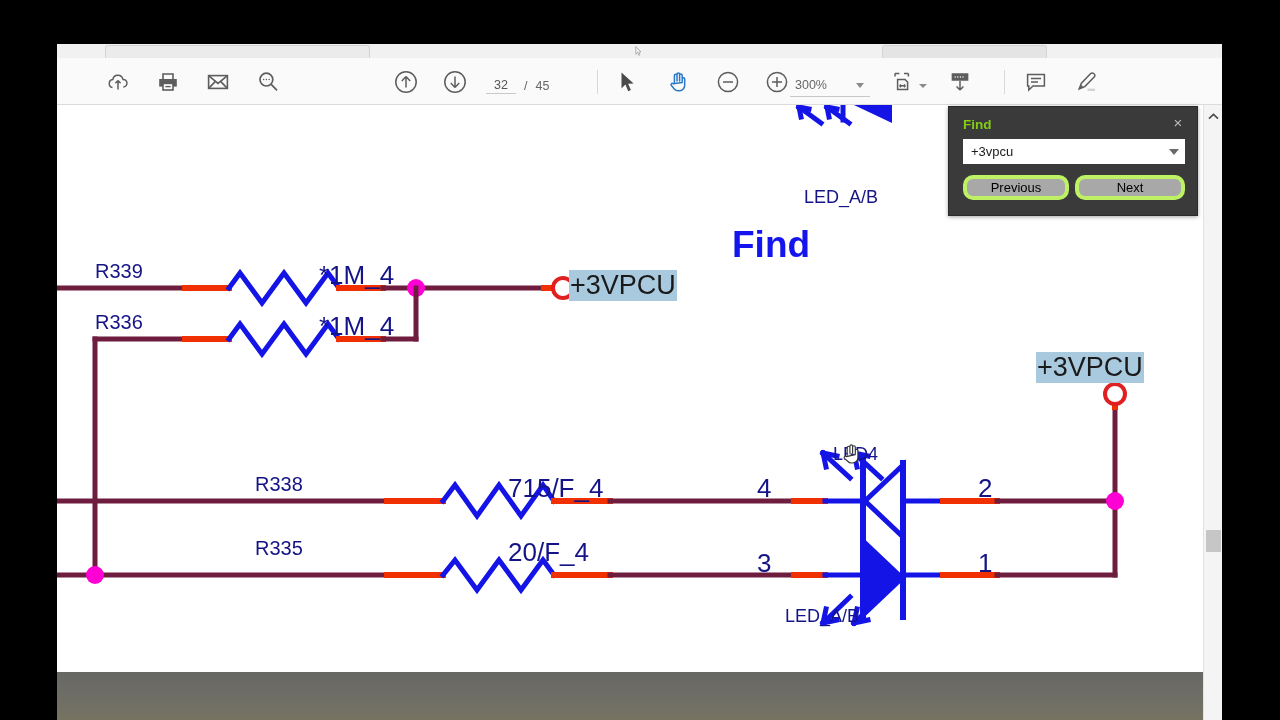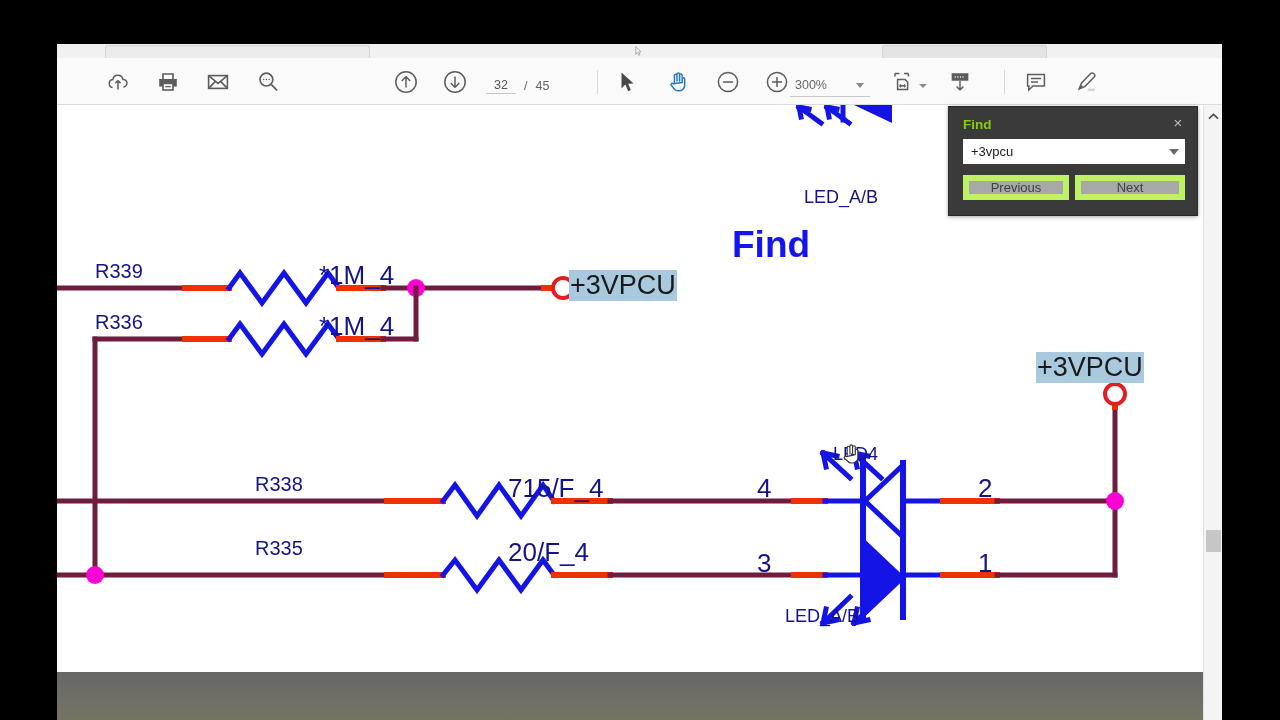--- a/index.html
+++ b/index.html
@@ -80,23 +80,23 @@
   
   .find { position:absolute; left:948px; top:62px; width:250px; height:110px; background:#3a3a3a;
           border:1px solid #2a2a2a; z-index:35; box-shadow:0 1px 4px rgba(0,0,0,.35); }
   .find-title { position:absolute; left:14px; top:10px; font-size:13.5px; font-weight:bold; color:#84cc16; }
   .find-close { position:absolute; right:10px; top:7px; width:18px; height:18px; color:#bdbdbd;
                 font-size:15px; line-height:18px; text-align:center; cursor:pointer; }
   .find-input { position:absolute; left:14px; top:32px; width:222px; height:25px; background:#fff;
                 border:1px solid #fff; display:flex; align-items:center; }
   .find-value { flex:1; font-size:13px; color:#1c1c1c; padding-left:7px; }
   .find-drop { width:20px; display:flex; align-items:center; justify-content:center; }
-  .find-btn { position:absolute; top:68px; height:25px; background:#a8a8a8; border:6px solid #bef264;
-              color:#404040; font-size:13px; display:flex; align-items:center; justify-content:center;
-              cursor:pointer; border-radius:0; }
+  .find-btn { position:absolute; top:68px; height:25px; background:#a8a8a8; border:4px solid #bef264;
+              color:#000000; font-size:13px; display:flex; align-items:center; justify-content:center;
+              cursor:pointer; border-radius:10px; }
   .btn-prev { left:14px; width:106px; }
   .btn-next { left:126px; width:110px; }
 
   
   .sch { position:absolute; font-family:"Liberation Sans", sans-serif; white-space:nowrap; }
   .t-ref   { font-size:20px; color:#141487; }
   .t-val   { font-size:26px; color:#141487; }
   .t-pin   { font-size:26px; color:#141487; }
   .t-net   { font-size:27px; color:#1a1a1a; background:#a8c9de; padding:0 1px; }
   .t-led   { font-size:18px; color:#141487; }

